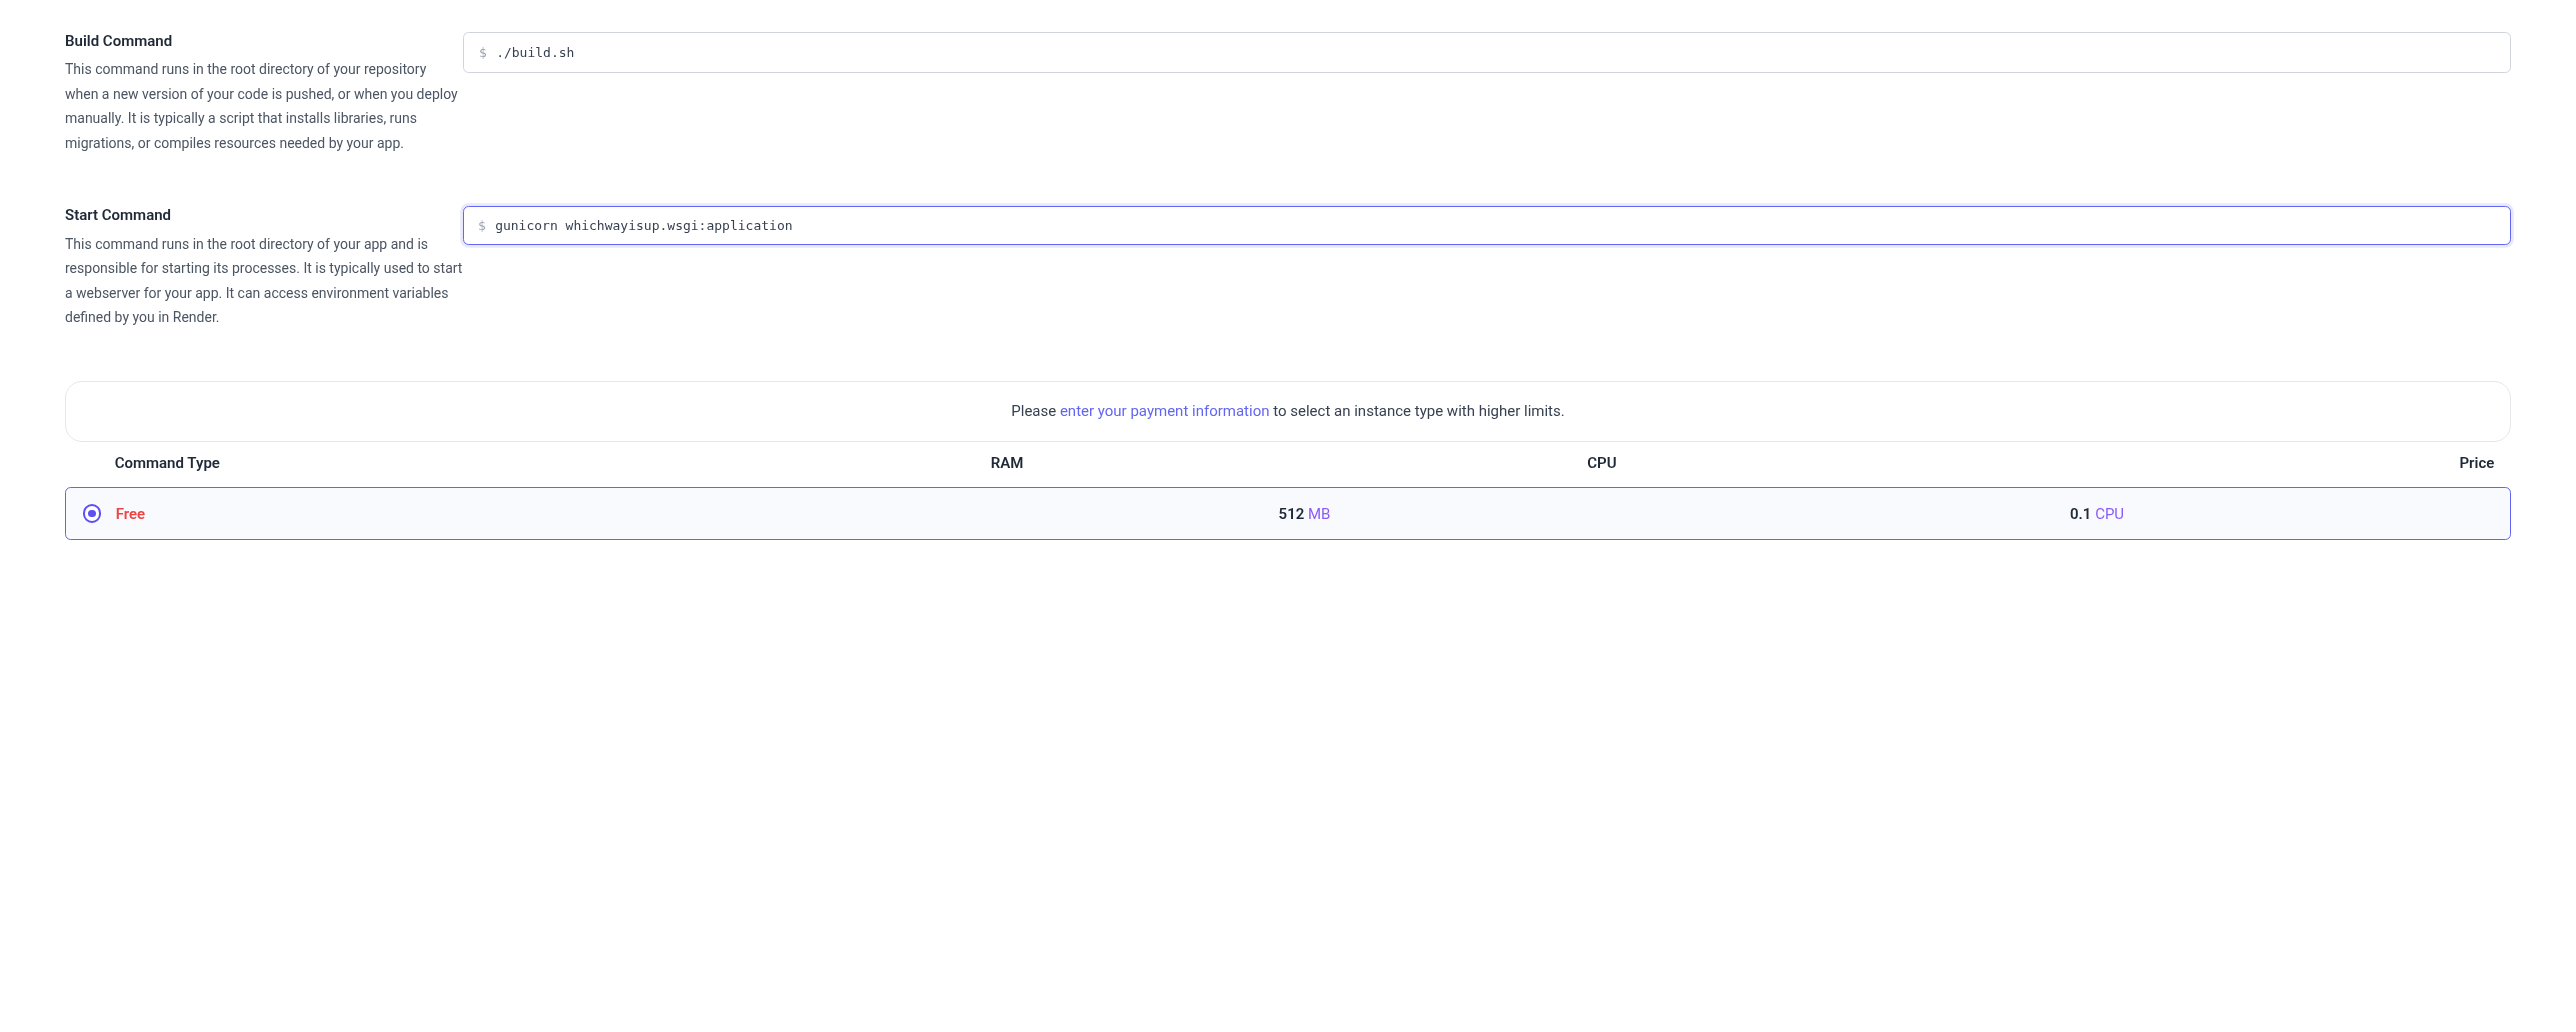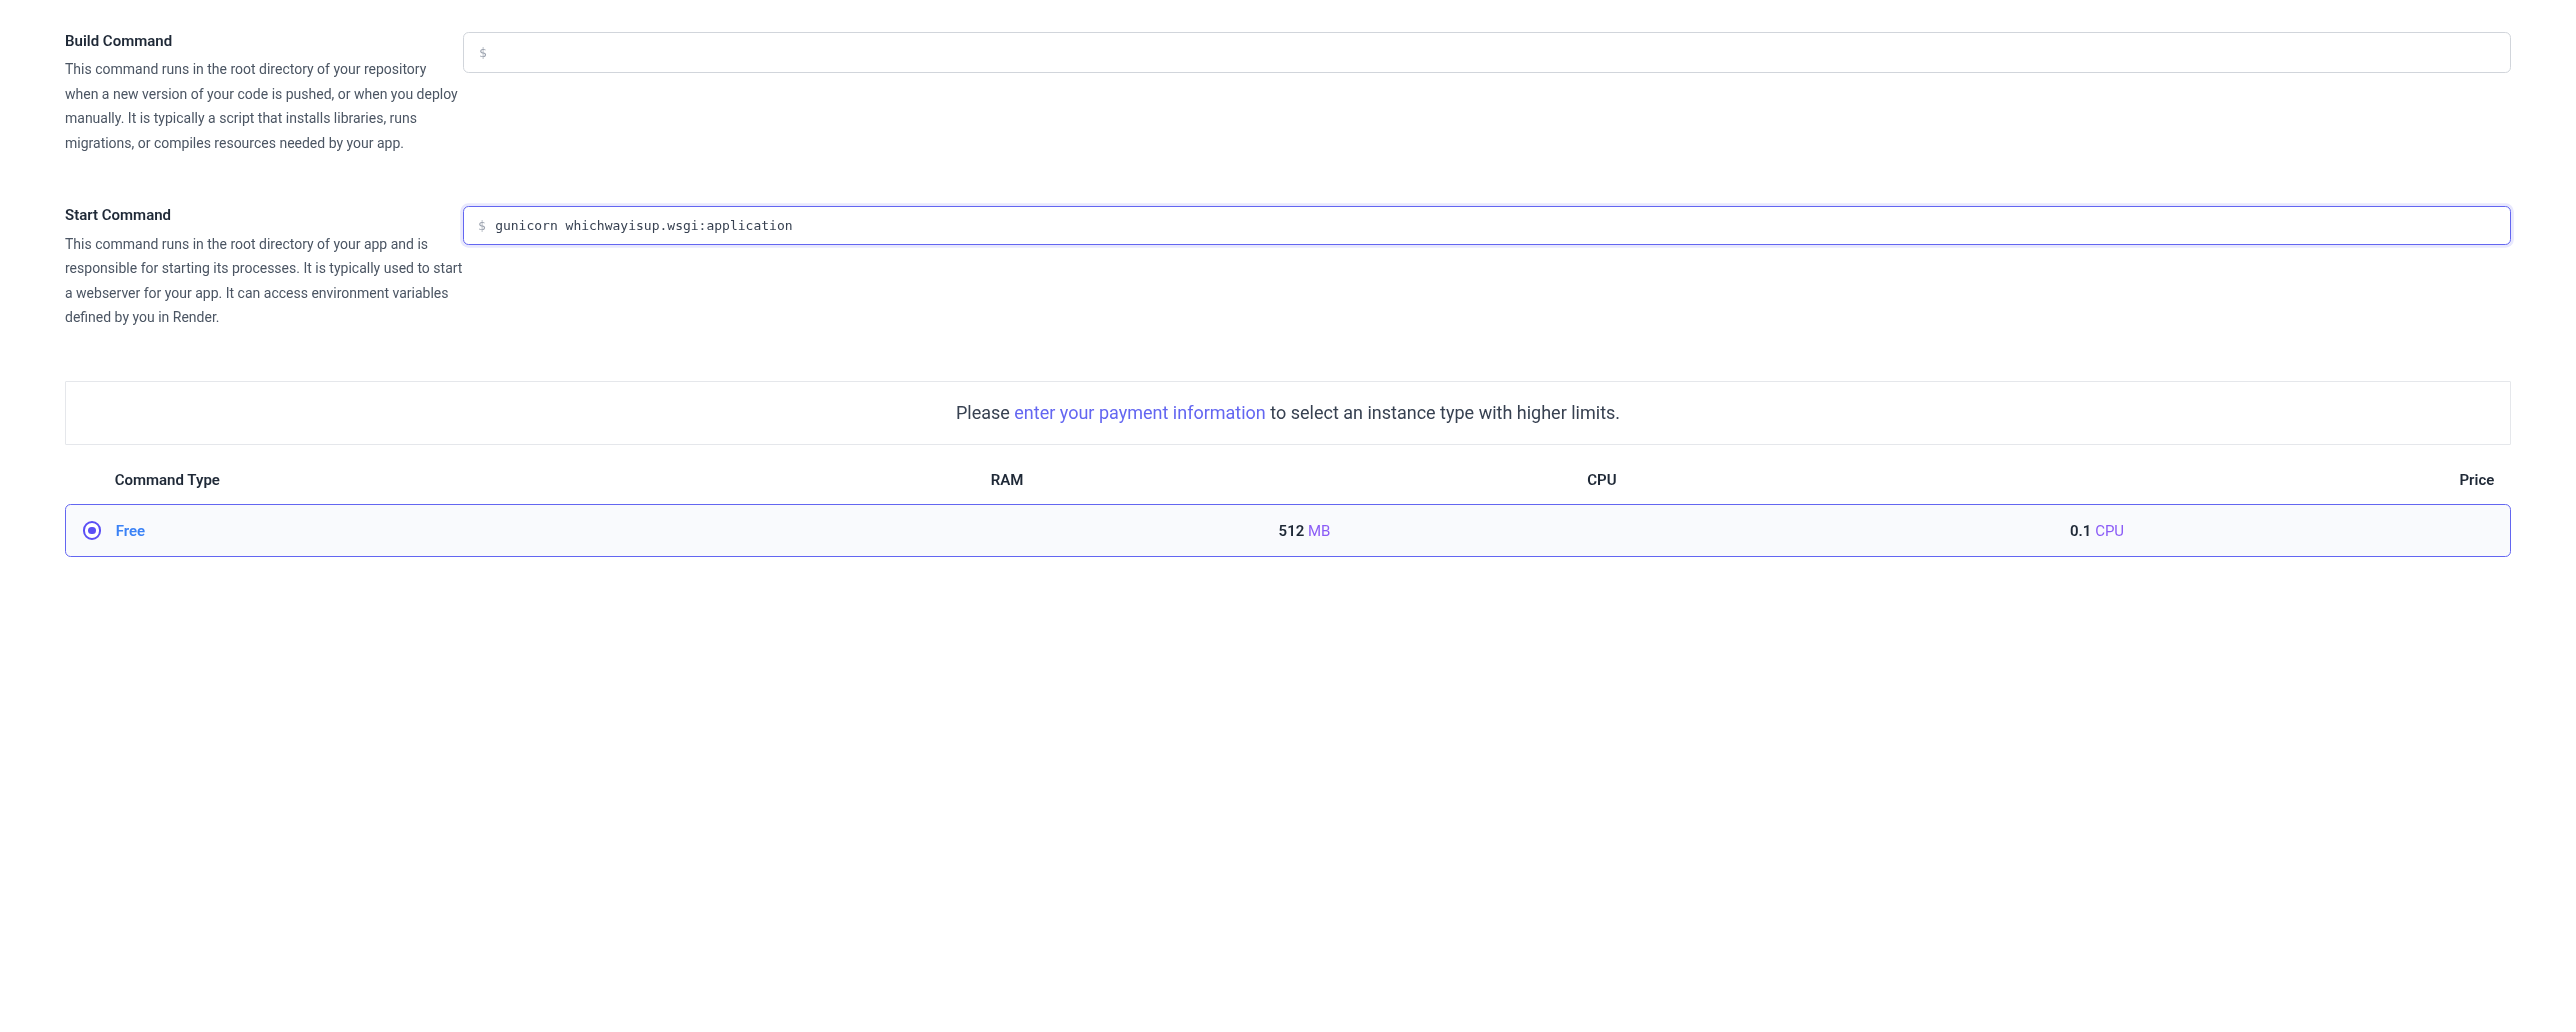--- a/index.html
+++ b/index.html
@@ -59,26 +59,26 @@
       border: none;
       outline: none;
       flex: 1;
       font-family: inherit;
       font-size: inherit;
       color: #374151;
       background: transparent;
     }
     .notice-box {
       border: 0.9px solid #e5e7eb;
-      border-radius: 1px;
+      border-radius: 17px;
       padding: 20.4px 18.5px;
       text-align: center;
-      font-size: 18px;
+      font-size: 15px;
       color: #374151;
-      margin-bottom: 26px;
+      margin-bottom: 12px;
     }
     .notice-box a {
       color: #6366f1;
       text-decoration: none;
     }
     .instance-header {
       display: flex;
       align-items: center;
       padding: 0 16.7px 15px 16.7px;
       font-weight: 600;
@@ -124,21 +124,21 @@
     }
     .radio-inner {
       width: 7.4px;
       height: 7.4px;
       background: #5b4ff5;
       border-radius: 50%;
     }
     .row-label {
       font-weight: 600;
       font-size: 15px;
-      color: #3b82f6;
+      color: #ef4444;
     }
     .row-val-bold {
       font-weight: 600;
       color: #1f2937;
       text-align: right;
     }
     .row-val-light {
       color: #8b5cf6;
     }
   </style>
@@ -146,20 +146,21 @@
 <body>
 
 <div class="form-row">
   <div class="label-col">
     <div class="label-title">Build Command</div>
     <div class="label-desc">This command runs in the root directory of your repository when a new version of your code is pushed, or when you deploy manually. It is typically a script that installs libraries, runs migrations, or compiles resources needed by your app.</div>
   </div>
   <div class="input-col">
     <div class="cmd-input-wrapper">
       <span class="cmd-prefix">$</span>
+      <input class="cmd-input" type="text" value="./build.sh" style="">
     </div>
   </div>
 </div>
 
 <div class="form-row">
   <div class="label-col">
     <div class="label-title">Start Command</div>
     <div class="label-desc">This command runs in the root directory of your app and is responsible for starting its processes. It is typically used to start a webserver for your app. It can access environment variables defined by you in Render.</div>
   </div>
   <div class="input-col">

